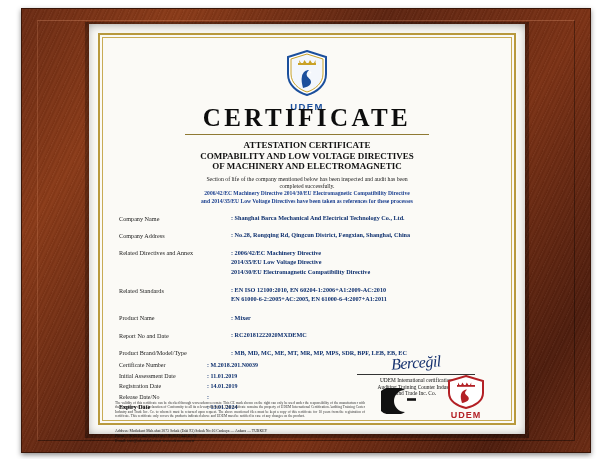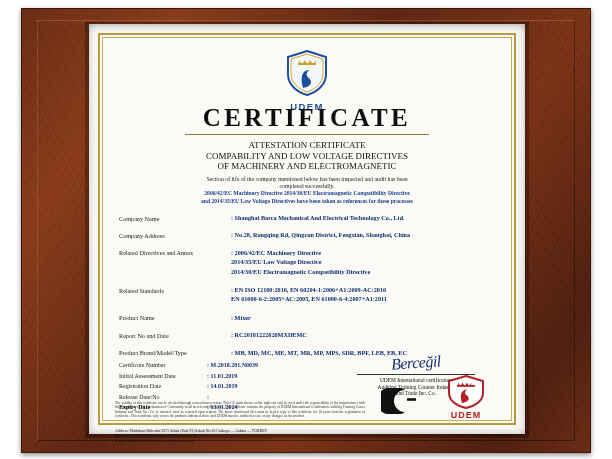--- a/index.html
+++ b/index.html
@@ -116,21 +116,21 @@
     height: 1px;
     background: #8f7a33;
   }
 
   .subtitle {
     position: absolute;
     left: 0; right: 0; top: 116px;
     text-align: center;
     font-family: "Liberation Serif", serif;
     font-size: 9px;
-    font-weight: normal;
+    font-weight: bold;
     line-height: 10.5px;
     color: #111;
   }
   .intro {
     position: absolute;
     left: 46px; right: 46px; top: 152px;
     text-align: center;
     font-size: 5.8px;
     line-height: 7.2px;
     color: #222;

